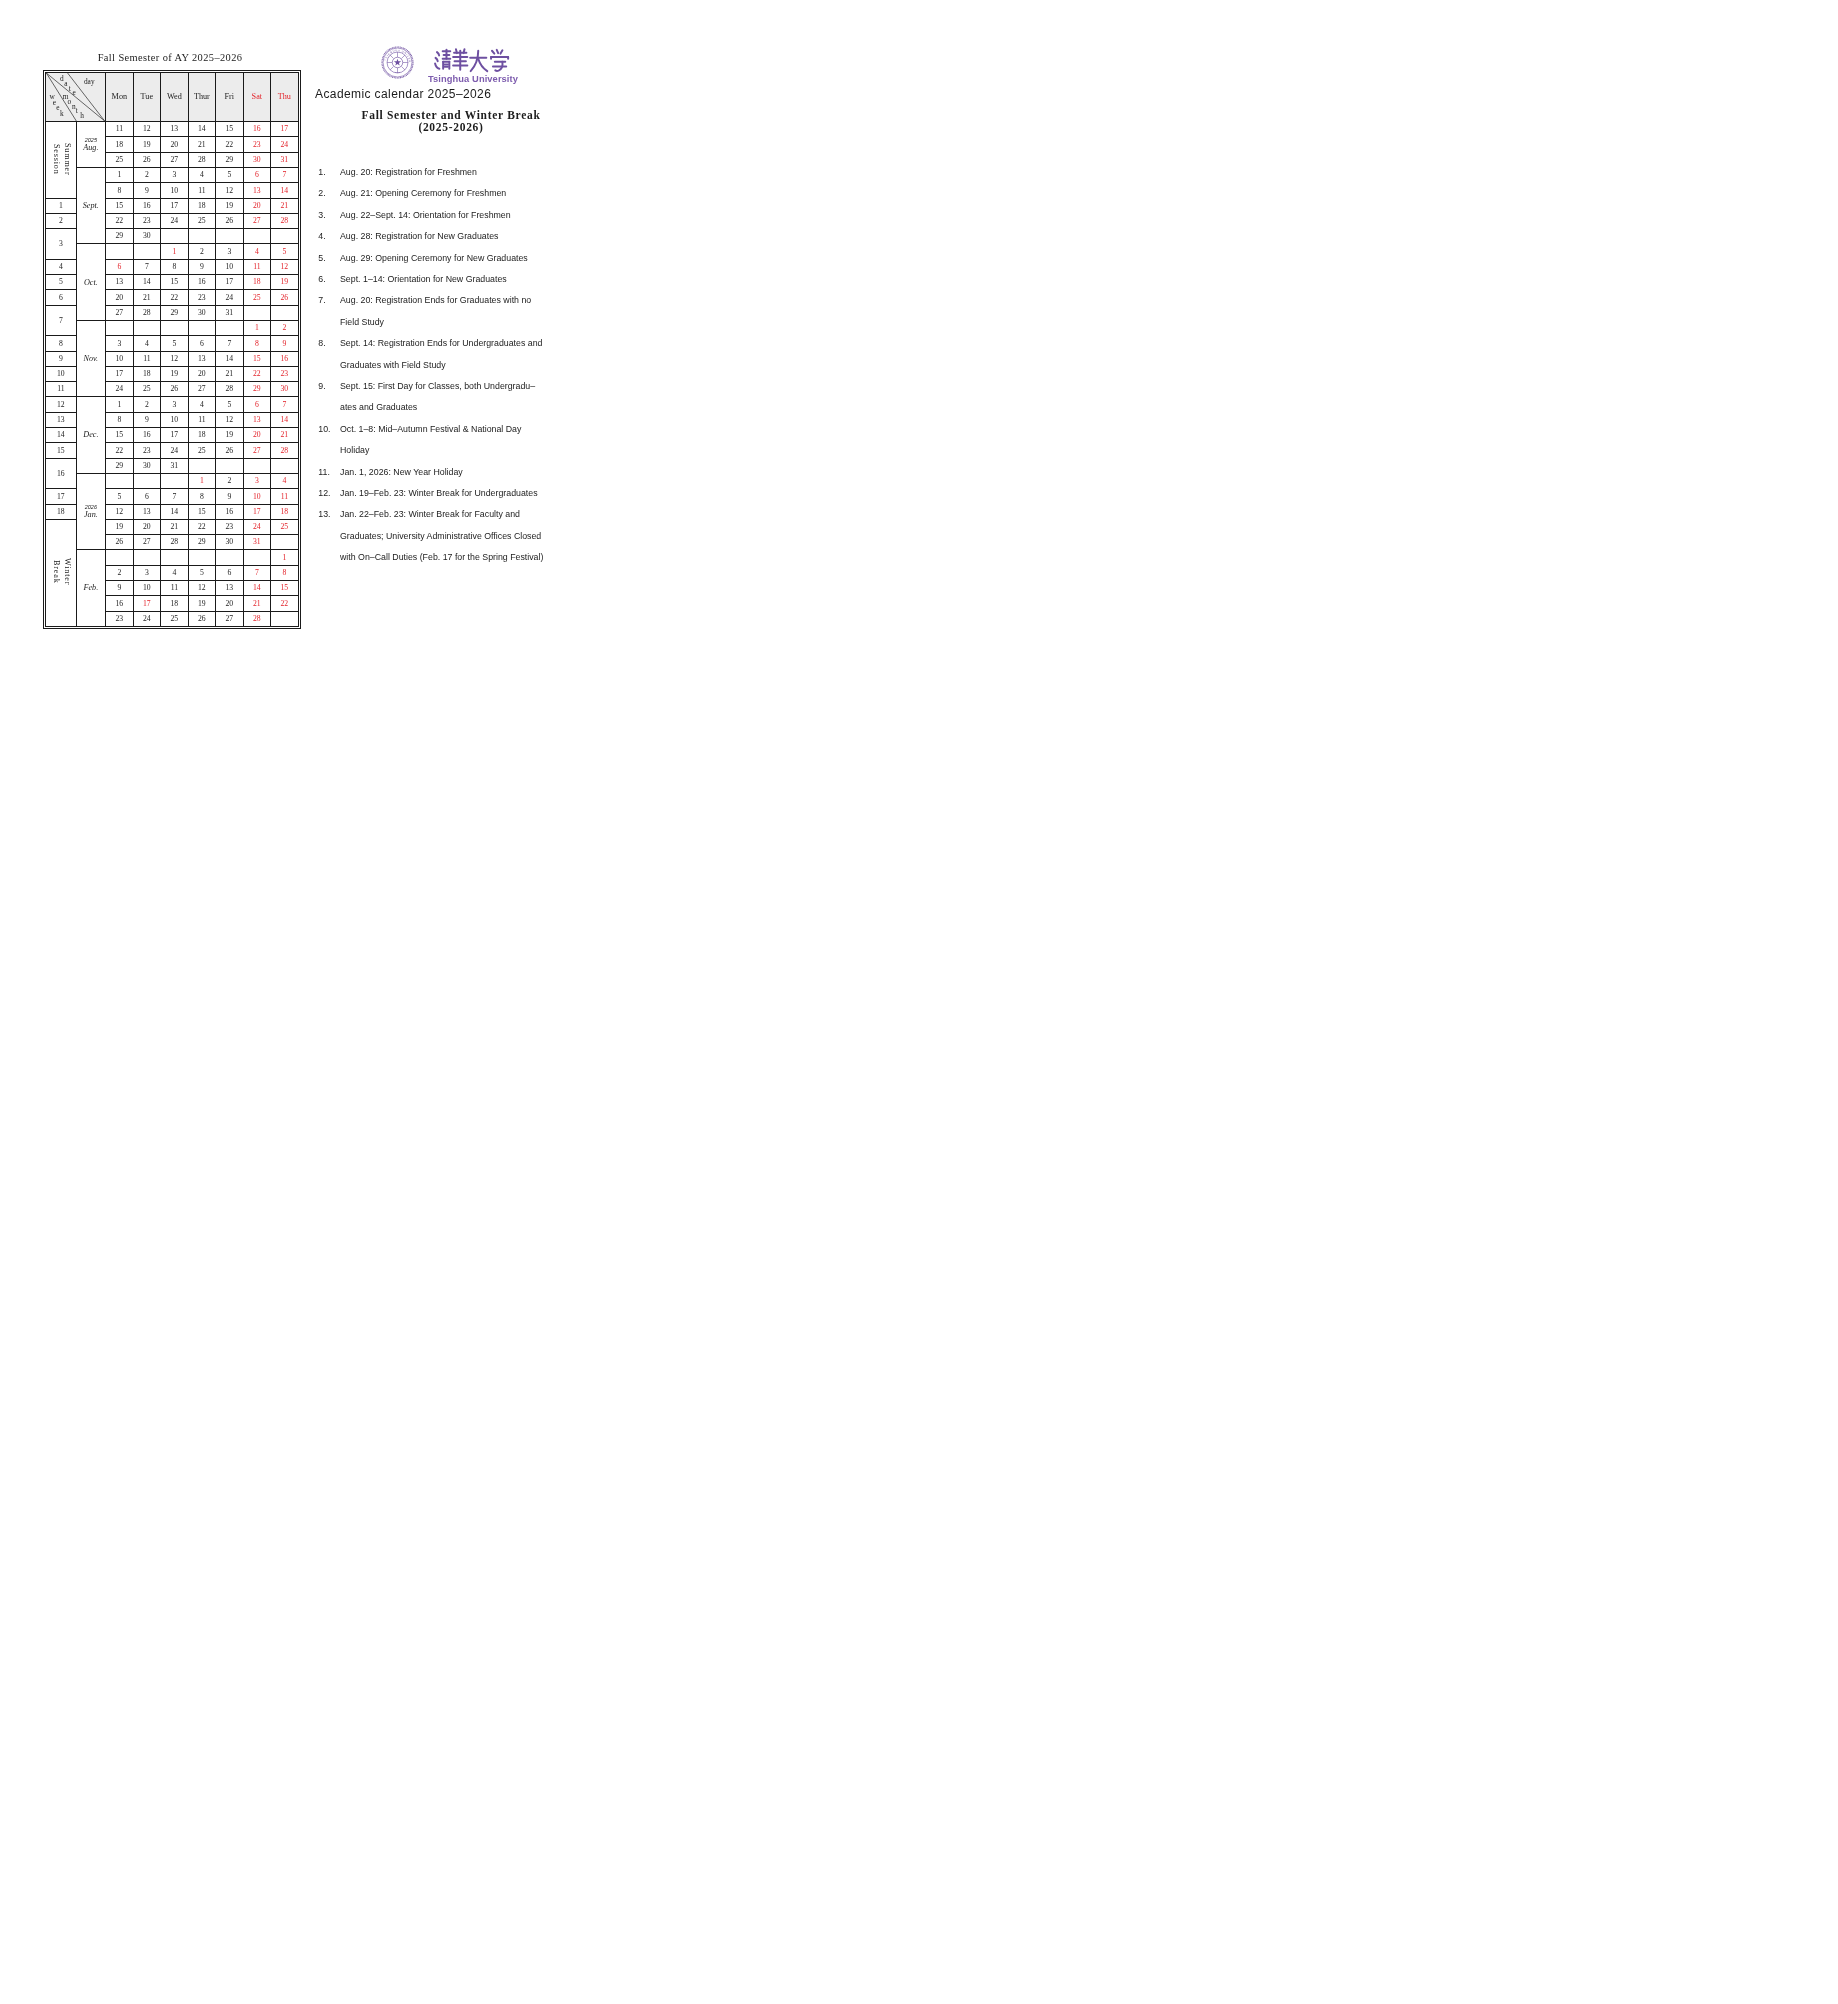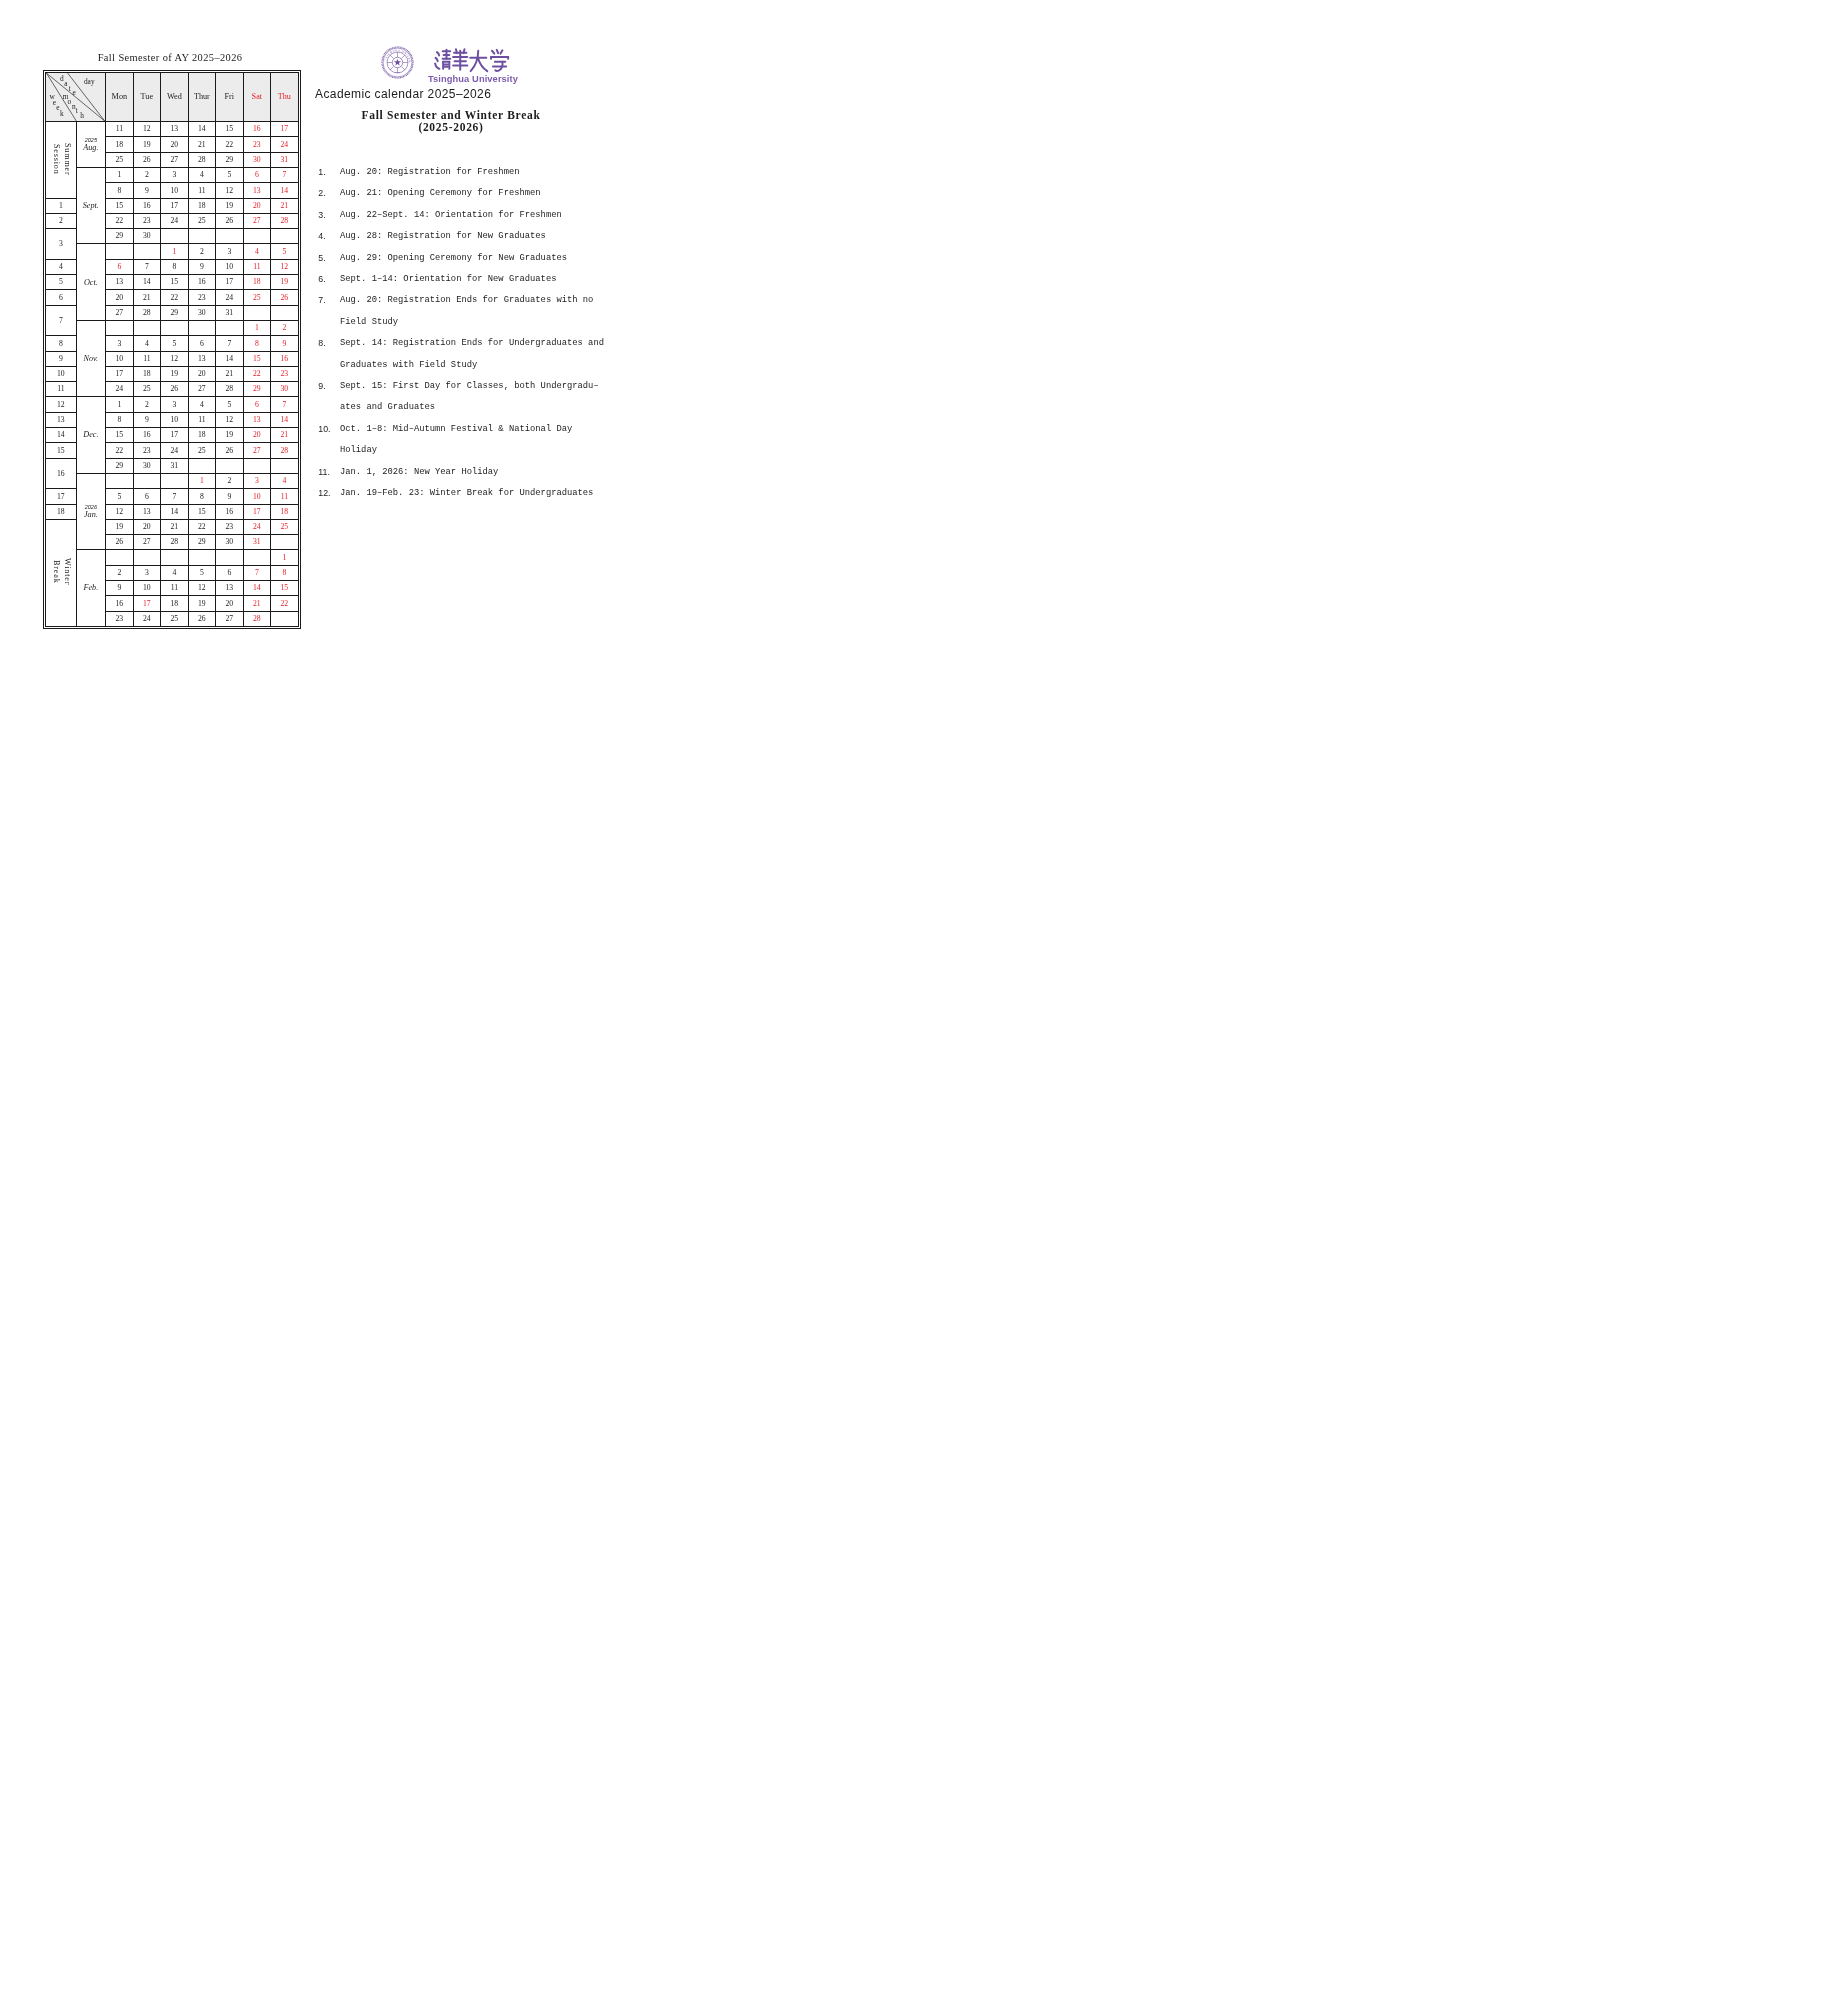--- a/index.html
+++ b/index.html
@@ -40,21 +40,21 @@
   .cn-svg{width:97px;height:27.5px;}
   .u-en{color:var(--purple_light);font-size:9.3px;font-weight:700;letter-spacing:0.1px;margin-top:0.5px;}
   .acad-title{width:272px;text-align:left;font-size:12px;margin-top:3.3px;letter-spacing:0.4px;}
   .sem-h1,.sem-h2{width:272px;text-align:center;font-family:Liberation Serif, serif;
     font-weight:700;font-size:11.5px;letter-spacing:0.7px;}
   .sem-h1{margin-top:7.7px;}
   .sem-h2{}
   .events{margin-top:29px;font-size:8.8px;}
   .event{position:relative;padding-left:25px;}
   .enum{position:absolute;left:3.3px;top:0;line-height:21.4px;}
-  .eline{line-height:21.4px;white-space:nowrap;font-family:Liberation Mono, monospace;}
+  .eline{line-height:21.4px;white-space:nowrap;}
 </style>
 </head>
 <body>
 
 <div class="page">
 
   <div class="left-title">Fall Semester of AY 2025–2026</div>
 
   <div class="cal-outer">
     <table class="cal">
@@ -568,16 +568,22 @@
           <div class="eline">Holiday</div>
         </div>
         <div class="event">
           <span class="enum">11.</span>
           <div class="eline">Jan. 1, 2026: New Year Holiday</div>
         </div>
         <div class="event">
           <span class="enum">12.</span>
           <div class="eline">Jan. 19–Feb. 23: Winter Break for Undergraduates</div>
         </div>
+        <div class="event">
+          <span class="enum">13.</span>
+          <div class="eline">Jan. 22–Feb. 23: Winter Break for Faculty and</div>
+          <div class="eline">Graduates; University Administrative Offices Closed</div>
+          <div class="eline">with On–Call Duties (Feb. 17 for the Spring Festival)</div>
+        </div>
       </div>
   </div>
 </div>
 
 
 </body></html>

